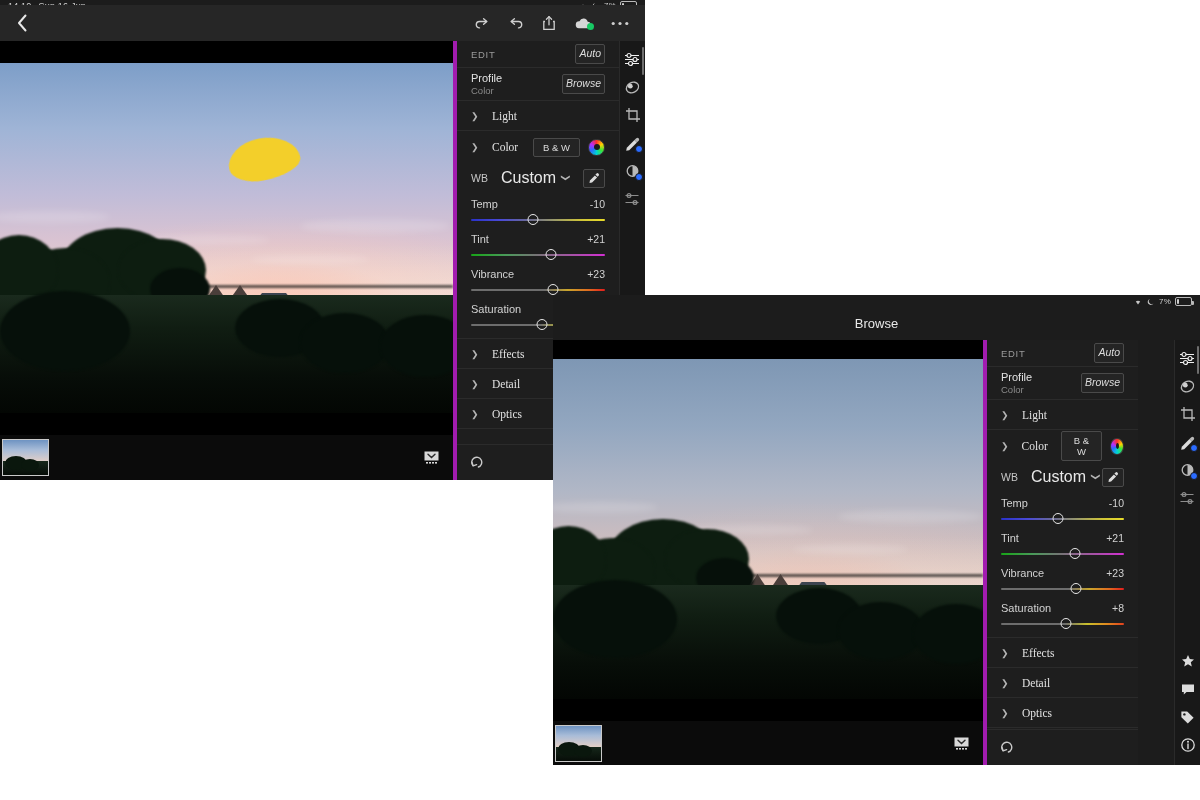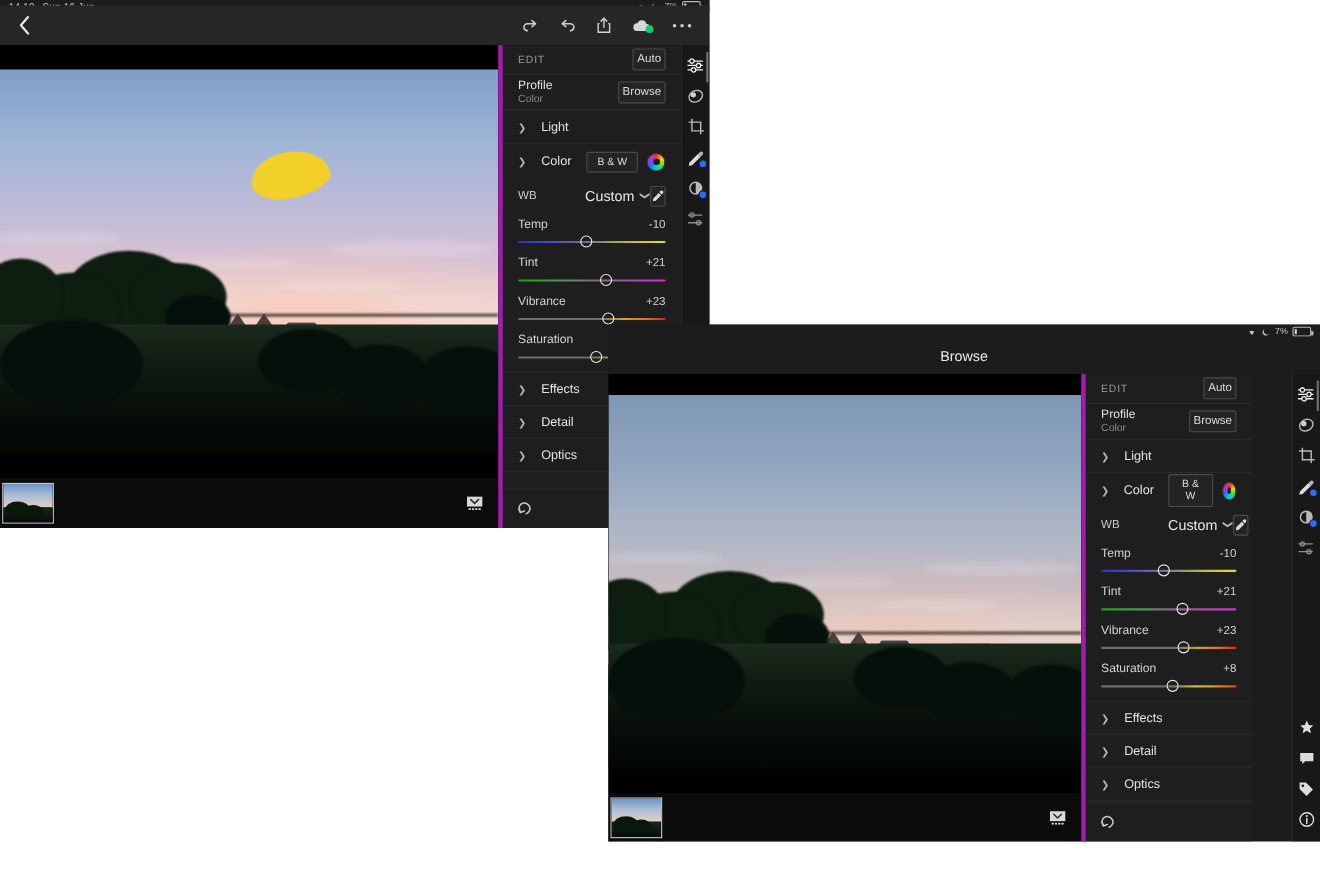--- a/index.html
+++ b/index.html
@@ -116,40 +116,40 @@
     display:flex; flex-direction:column;
     font-size: 11px; color:#d6d6d6;
   }
   .row { display:flex; align-items:center; justify-content:space-between;
          padding: 0 14px; }
   .sep { border-bottom:1px solid #2b2b2b; }
   .edit-head { height:27px; }
   .edit-head .lbl { font-size:9.5px; letter-spacing:.7px; color:#9b9b9b; }
   .btn {
     border:1px solid #4a4a4a; border-radius:2px; background:#242424;
-    color:#dcdcdc; font-size:10.5px; padding:3px 3px; line-height:1.1;
+    color:#dcdcdc; font-size:10.5px; padding:3px 3px; line-height:1.1;font-style:italic;
   }
   .profile-row { height:33px; align-items:center; }
   .profile-left .p-title { font-size:11px; color:#e2e2e2; }
   .profile-left .p-sub { font-size:9.5px; color:#8b8b8b; margin-top:1px; }
   .sec-row { height:30px; justify-content:flex-start; gap:13px; }
-  .sec-row .sec-name { font-size:11.5px; color:#e2e2e2; }
+  .sec-row .sec-name { font-size:11.5px; color:#e2e2e2;font-family:Liberation Serif, serif; }
   .chev { width:8px; display:inline-flex; color:#b4b4b4; font-size:9px; }
   .sec-row .right-ctl { margin-left:auto; display:flex; align-items:center; gap:8px; }
   .bw-btn { border:1px solid #4a4a4a; border-radius:2px; background:#242424;
             color:#dcdcdc; font-size:9.5px; padding:3px 9px; }
   .wheel {
     width:17px; height:17px; border-radius:50%;
     background: conic-gradient(#ff2d2d,#ffd400,#39e639,#00d4d4,#2a6bff,#b42dff,#ff2d2d);
     position:relative; border:1px solid #3a3a3a;
   }
   .wheel::after { content:""; position:absolute; inset:4.5px; border-radius:50%; background:#1b1b1b; }
   .wb-row { height:30px; }
   .wb-row .wb-lab { color:#c7c7c7; font-size:10.5px; margin-right:13px; }
-  .wb-row .wb-val { color:#e8e8e8; font-size:13px;margin-left:31px; }
+  .wb-row .wb-val { color:#e8e8e8; font-size:16px; }
   .wb-left { display:flex; align-items:center; }
   .eyedrop { border:1px solid #4a4a4a; border-radius:2px; width:22px; height:19px;
              display:flex; align-items:center; justify-content:center; background:#242424; }
 
   .slider-block { padding: 5px 14px 3px; }
   .slider-top { display:flex; justify-content:space-between; align-items:baseline; }
   .slider-top .s-name { font-size:11px; color:#d2d2d2; }
   .slider-top .s-val { font-size:10.5px; color:#d2d2d2; }
   .track { position:relative; height:11px; margin-top:4px; }
   .track .bar { position:absolute; left:0; right:0; top:4.5px; height:2px; border-radius:1px; }

